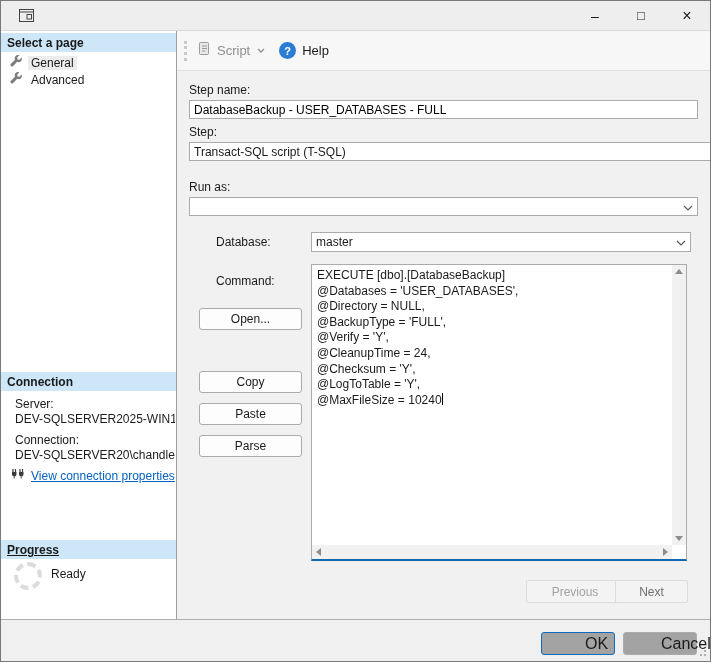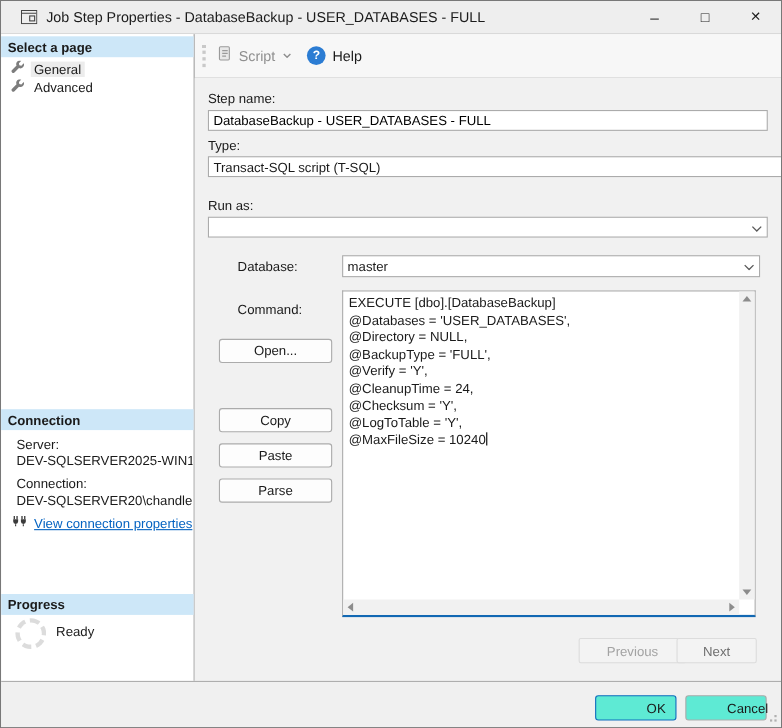--- a/index.html
+++ b/index.html
@@ -43,21 +43,21 @@
   .sidebar {
     position: absolute; left: 0; top: 30px; width: 176px; height: 588px;
     background: #ffffff; border-right: 1px solid #9f9f9f;
   }
   .side-header {
     position: absolute; left: 0; right: 0; height: 19px;
     background: #cde7f8; font-weight: bold; padding: 3px 6px 0 6px;
   }
   .hdr-page { top: 2px; }
   .hdr-conn { top: 341px; }
-  .hdr-prog { top: 509px; }
+  .hdr-prog { top: 509px; text-decoration: underline; }
   .tree-item {
     position: absolute; left: 9px; display: flex; align-items: center; gap: 5px;
     cursor: default; height: 16px; justify-content: space-between;
   }
   .tree-item .lbl { padding: 0 3px; }
   .tree-item.sel .lbl { background: #ececec; }
   .conn-label { position: absolute; left: 14px; color: #1a1a1a; }
   .conn-value { position: absolute; left: 14px; right: 1px; white-space: nowrap; overflow: hidden; }
   .conn-link-row { position: absolute; left: 10px; top: 437px; display: flex; align-items: center; gap: 6px; }
   .conn-link { color: #0563c1; text-decoration: underline; cursor: pointer; text-align: center; }
@@ -115,41 +115,40 @@
   }
   .nav-prev { left: 349px; width: 98px; color: #a3a3a3; }
   .nav-next { left: 438px; width: 73px; color: #6f6f6f; }
   
   .footer {
     position: absolute; left: 0; right: 0; top: 618px; height: 44px;
     background: #f0f0f0; border-top: 1px solid #aeaeae;
   }
   .foot-btn {
     position: absolute; top: 12px; width: 74px; height: 23px;
-    background: #5eead4; border: 1px solid #ababab; border-radius: 3px;
-    font-family: "Liberation Sans", sans-serif; font-size: 12px; color: #1a1a1a; cursor: default; padding-left: 37px;
+    background: #a3a3a3; border: 1px solid #ababab; border-radius: 3px;
+    font-family: "Liberation Sans", sans-serif; font-size: 16px; color: #1a1a1a; cursor: default; padding-left: 37px;
   }
   .btn-ok { left: 540px; border: 1px solid #0f6cbd; }
   .btn-cancel { left: 622px; }
   .resize-grip { position: absolute; right: 3px; bottom: 3px; }
 </style>
 </head>
 <body>
 
 <div class="window">
 
   <div class="titlebar">
     <span class="title-icon">
       <svg width="15" height="13" viewBox="0 0 15 13">
           <rect x="0.5" y="0.5" width="14" height="12" fill="none" stroke="#444"></rect>
           <line x1="1" y1="3" x2="14" y2="3" stroke="#444"></line>
           <rect x="8" y="5.5" width="4.5" height="4.5" fill="none" stroke="#444"></rect>
         </svg>
     </span>
-    <span class="title-text">Job Step Properties - DatabaseBackup - USER_DATABASES - FULL</span>
     <div class="win-controls">
       <span class="win-btn">–</span>
       <span class="win-btn max">□</span>
       <span class="win-btn close">×</span>
     </div>
   </div>
 
   <div class="toolbar">
     <span class="tb-grip"></span>
     <span class="tb-script">
@@ -213,21 +212,21 @@
 
     <div class="side-header hdr-prog">Progress</div>
     <div class="spinner"></div>
     <span class="ready-text">Ready</span>
   </div>
 
   <div class="main">
     <span class="flabel" style="left:12px; top:12px;">Step name:</span>
     <input class="text-input" style="left: 12px; top: 29px; width: 509px; height: 19px;" value="DatabaseBackup - USER_DATABASES - FULL">
 
-    <span class="flabel" style="left:12px; top:54px;">Type:</span>
+    <span class="flabel" style="left:12px; top:54px;">Step:</span>
     <div class="select" style="left:12px; top:71px; width:610px; height:19px;">
       <span class="sel-value">Transact-SQL script (T-SQL)</span>
       <span><svg width="10" height="6" viewBox="0 0 10 6">
             <path d="M1 1l4 4 4-4" fill="none" stroke="#5a5a5a" stroke-width="1.2"></path>
           </svg></span>
     </div>
 
     <span class="flabel" style="left:12px; top:109px;">Run as:</span>
     <div class="select" style="left:12px; top:126px; width:509px; height:19px;">
       <span class="sel-value"></span>

